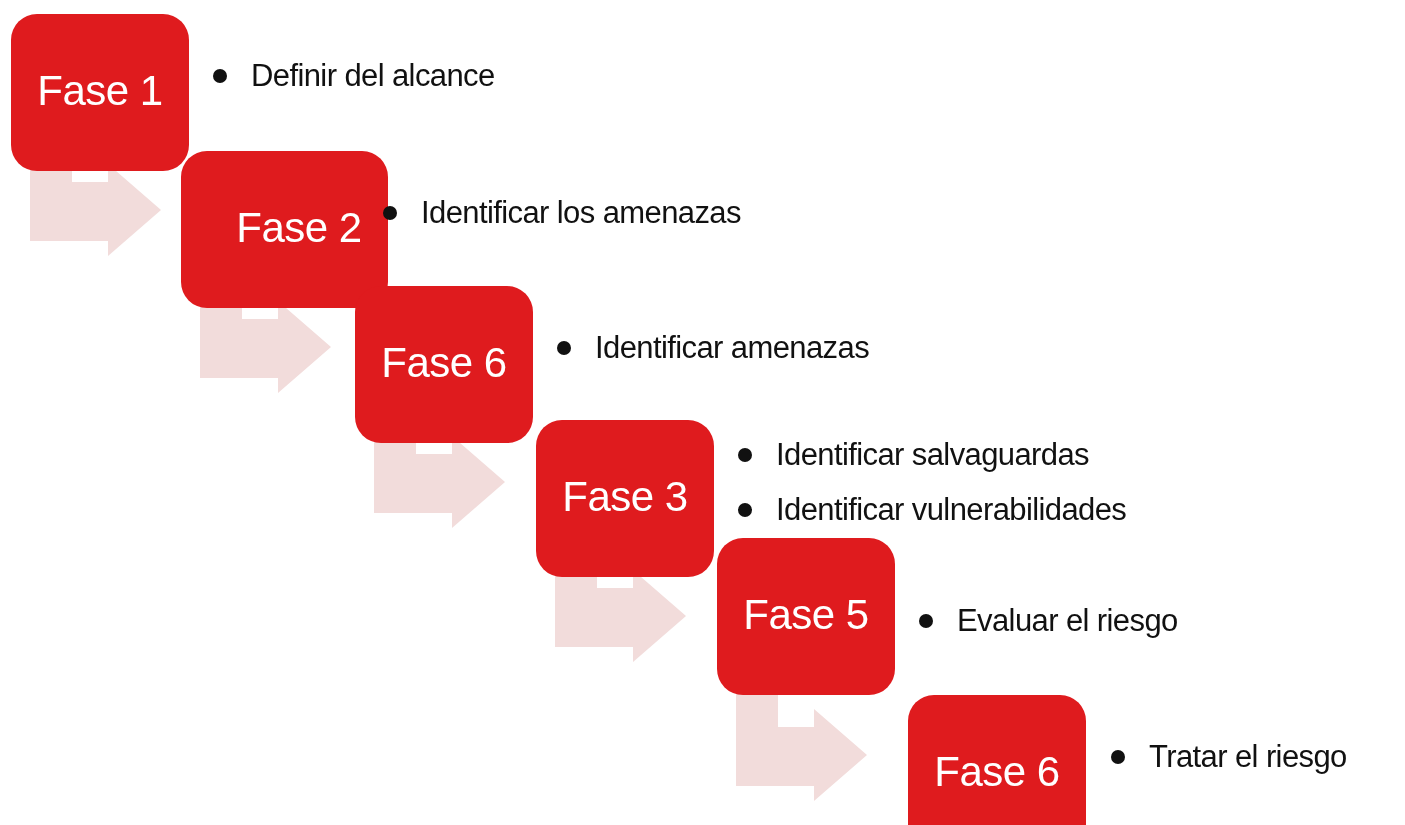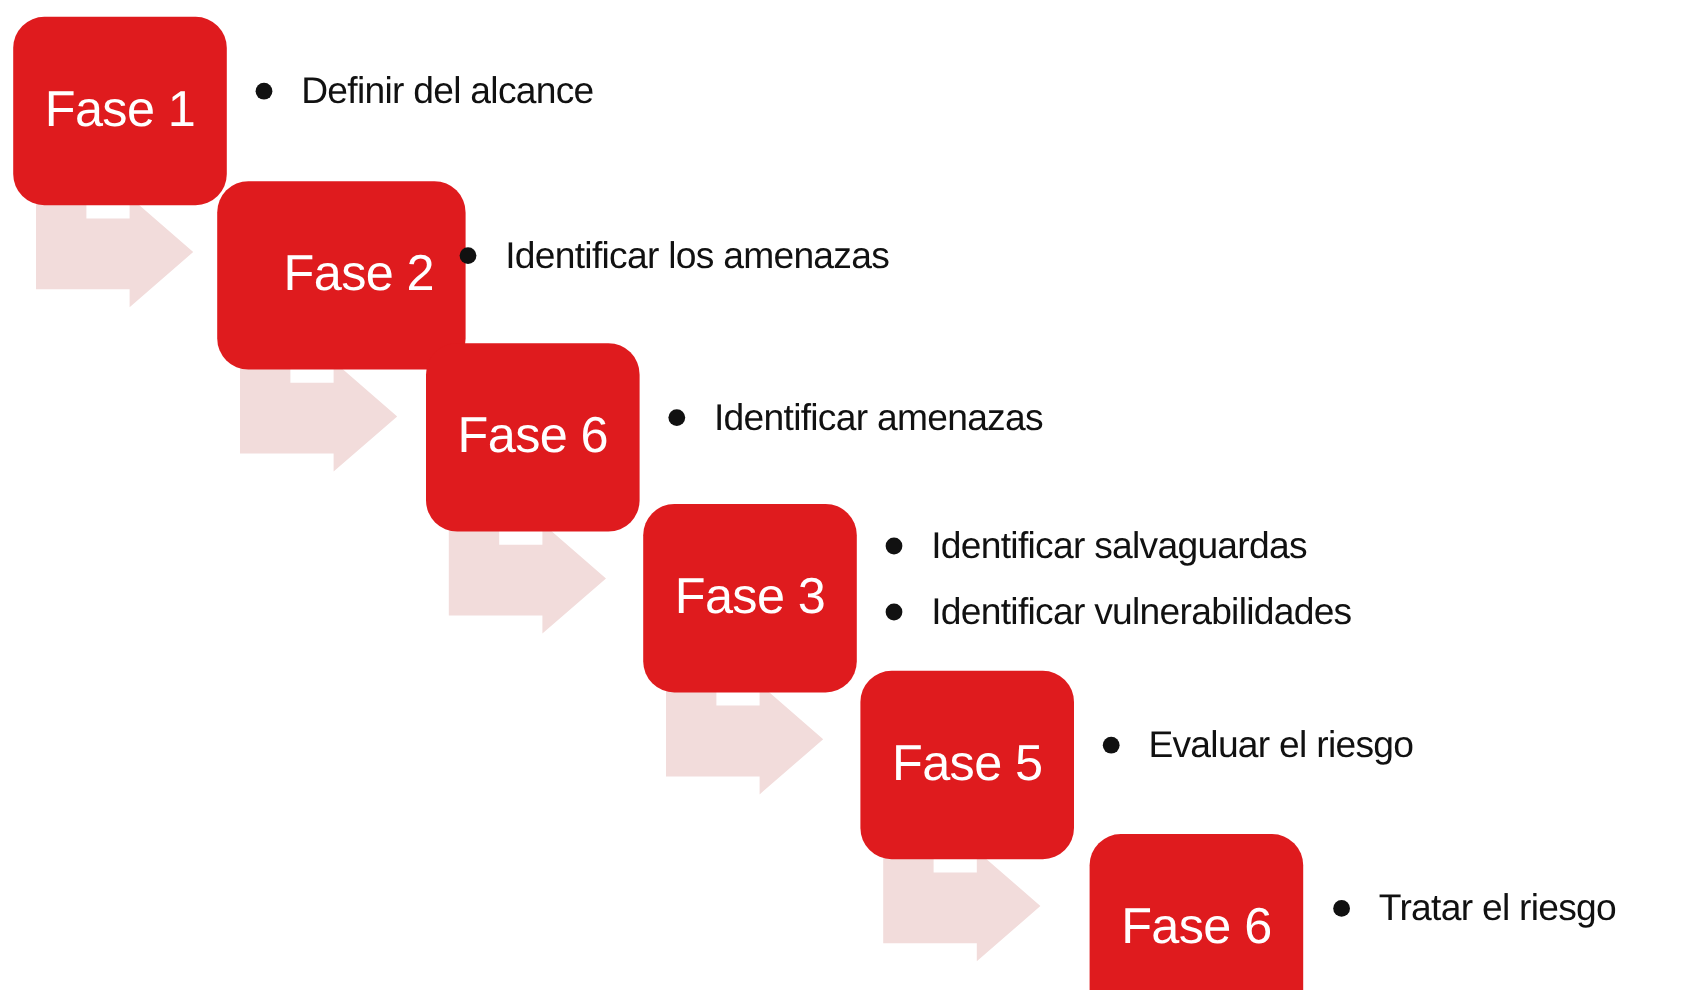--- a/index.html
+++ b/index.html
@@ -63,21 +63,21 @@
     height: 120px;
     z-index: 1;
   }
   .bent-arrow polygon { fill: var(--arrow-pink, #f2dcdb); }
 
   
   .pos-box-1 { left: 11px;  top: 14px; }
   .pos-box-2 { left: 181px; top: 151px; padding-left: 29px; }
   .pos-box-3 { left: 355px; top: 286px; }
   .pos-box-4 { left: 536px; top: 420px; }
-  .pos-box-5 { left: 717px; top: 559px; }
+  .pos-box-5 { left: 717px; top: 538px; }
   .pos-box-6 { left: 908px; top: 695px; }
 
   .pos-bul-1 { left: 213px;  top: 14px; }
   .pos-bul-2 { left: 383px;  top: 151px; }
   .pos-bul-3 { left: 557px;  top: 286px; }
   .pos-bul-4 { left: 738px;  top: 420px; }
   .pos-bul-5 { left: 919px;  top: 559px; }
   .pos-bul-6 { left: 1111px; top: 695px; }
 
   .pos-arr-1 { left: 11px;  top: 137px; }

